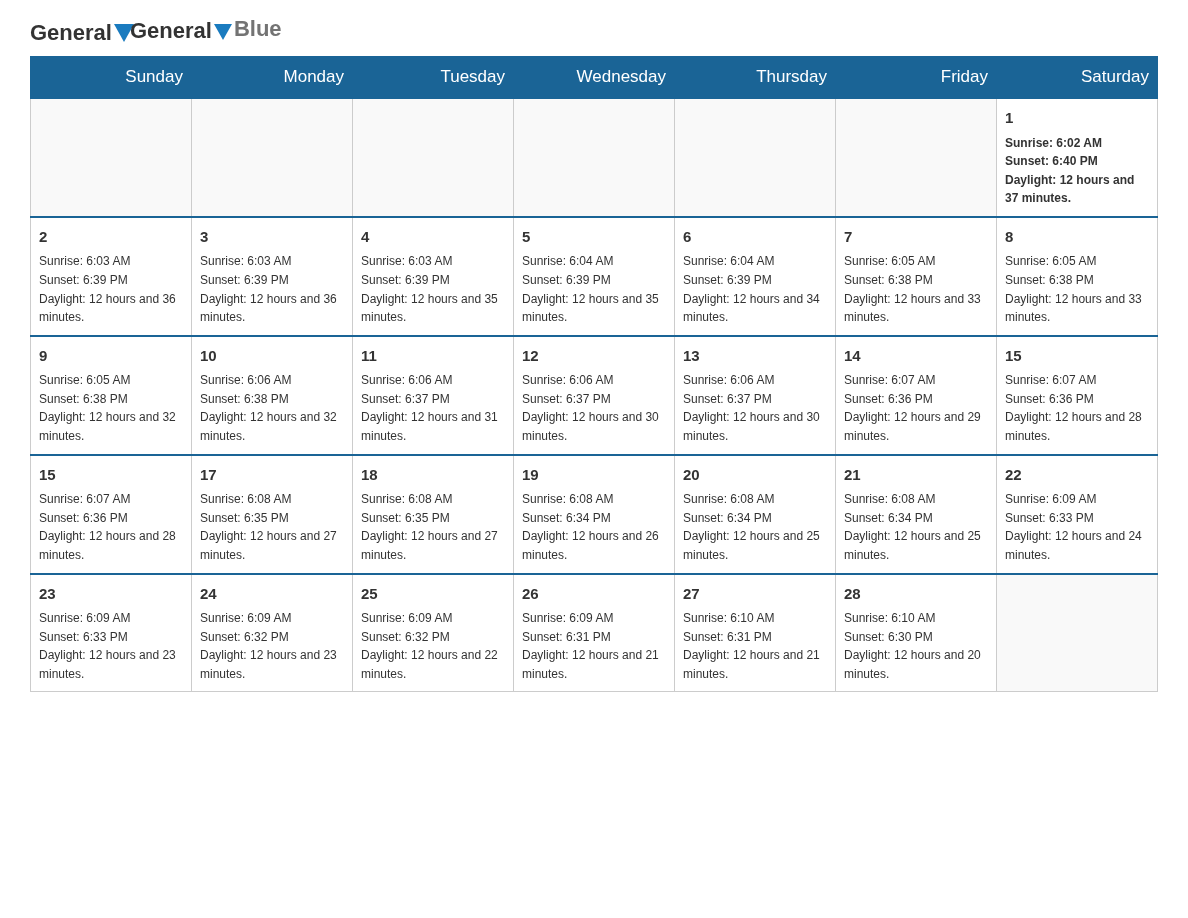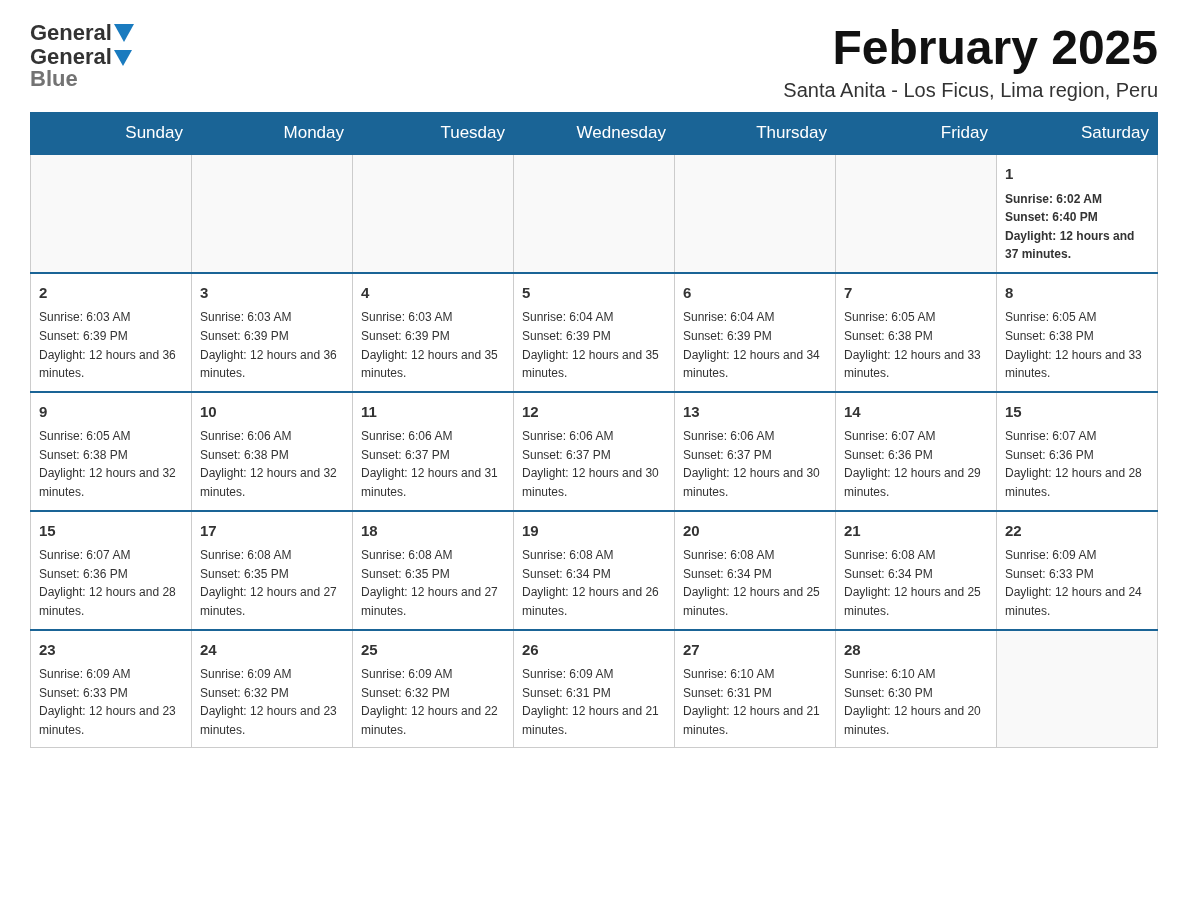--- a/index.html
+++ b/index.html
@@ -11,21 +11,21 @@
       min-height: 918px;
     }
     .header-area {
       display: flex;
       justify-content: space-between;
       align-items: flex-start;
       margin-bottom: 10px;
     }
     .logo-area {
       display: flex;
-      flex-direction: column;
+      flex-direction: row;
       align-items: flex-start;
     }
     .logo-text {
       display: flex;
       align-items: center;
       font-size: 22px;
       font-weight: bold;
       color: #333;
     }
     .logo-general { color: #333; }
@@ -102,24 +102,20 @@
       <span class="logo-general">General</span>
       <span class="logo-triangle"></span>
       <br>
     </div>
     <div style="display:flex;align-items:center;margin-top:-2px;">
       <span style="font-size:22px;font-weight:bold;color:#333;">General</span>
       <span style="display:inline-block;width:0;height:0;border-left:9px solid transparent;border-right:9px solid transparent;border-top:16px solid #1a7bbf;margin:0 2px;margin-bottom:-2px;"></span>
     </div>
     <div style="font-size:22px;font-weight:bold;color:#737373;margin-top:-4px;">Blue</div>
   </div>
-  <div class="title-area">
-    <div class="month-title">February 2025</div>
-    <div class="subtitle">Santa Anita - Los Ficus, Lima region, Peru</div>
-  </div>
 </div>
 
 <table class="calendar">
   <thead>
     <tr>
     <th>Sunday</th>
         <th>Monday</th>
         <th>Tuesday</th>
         <th>Wednesday</th>
         <th>Thursday</th>

